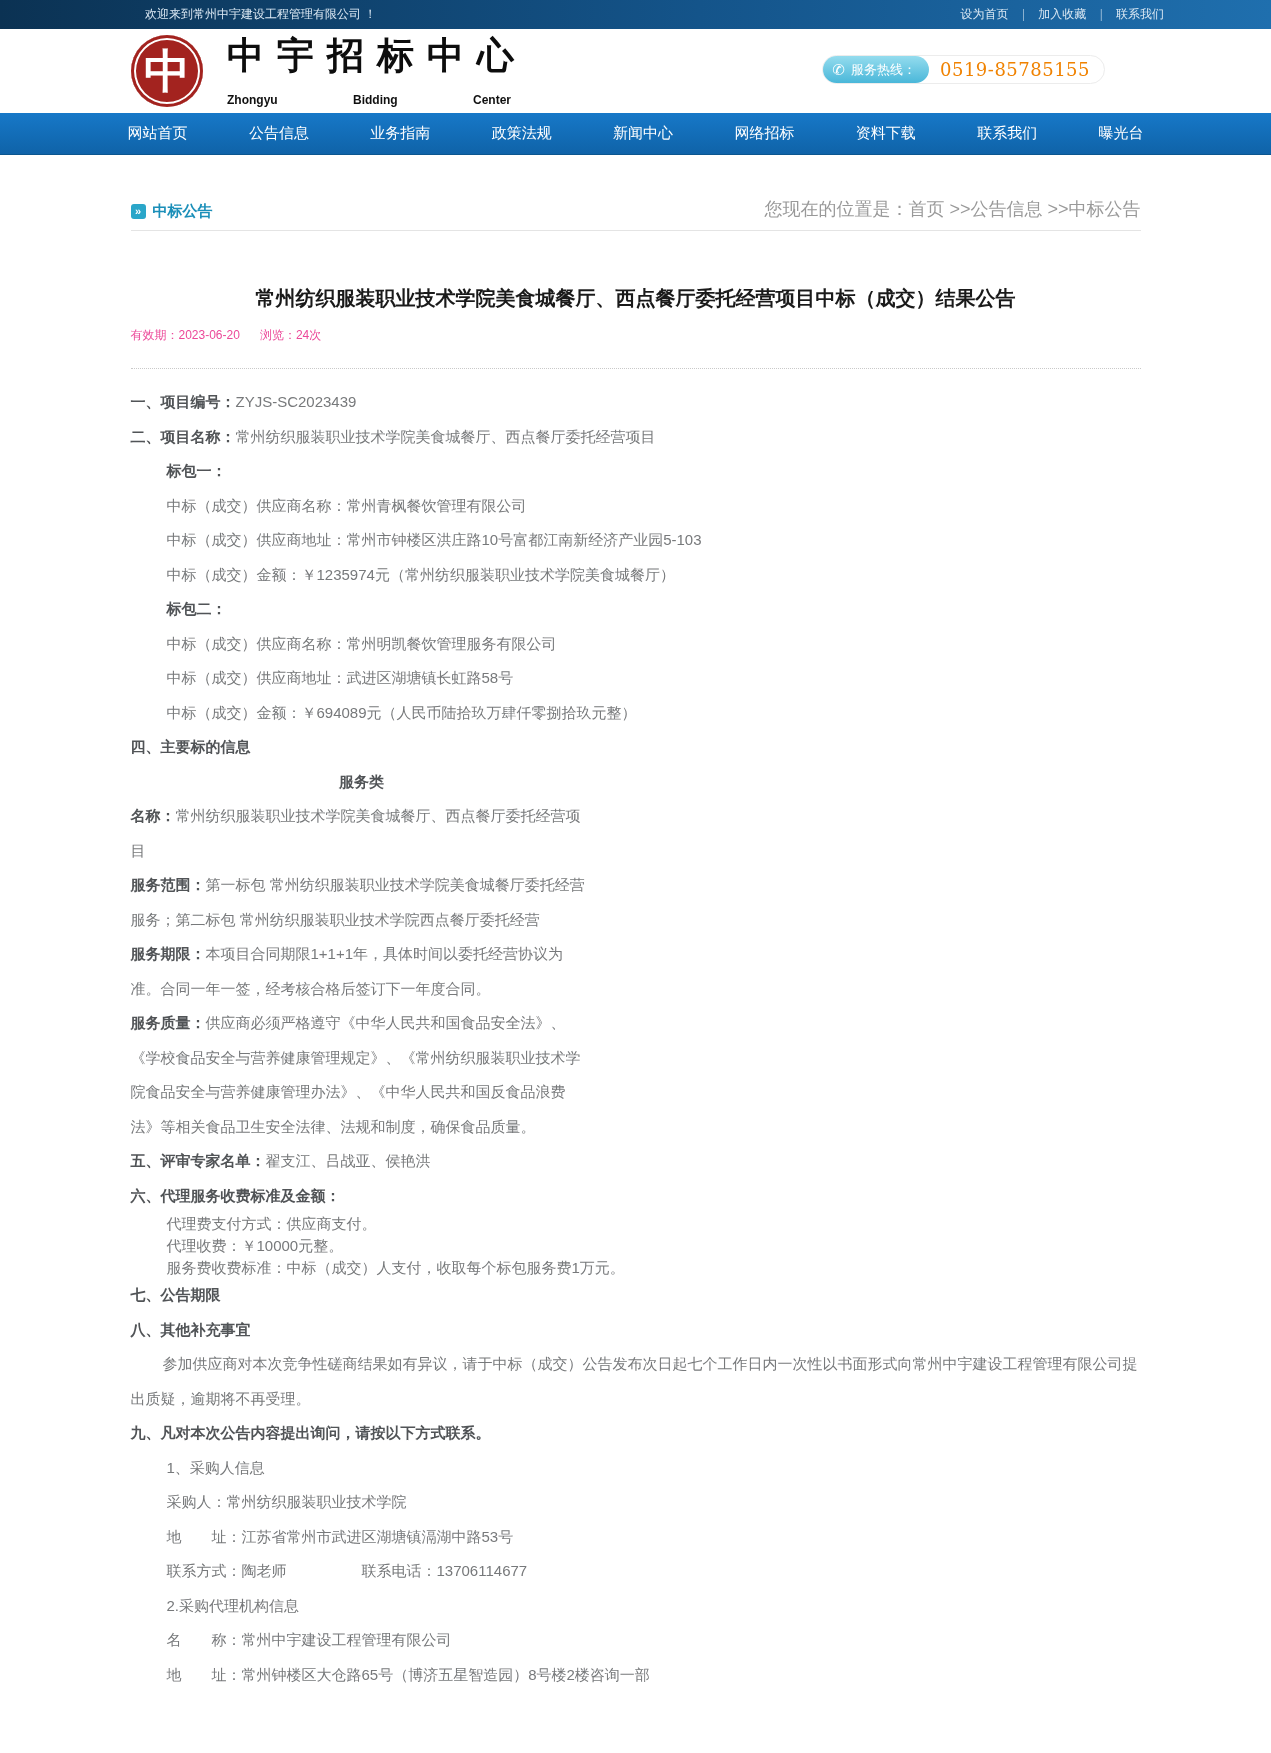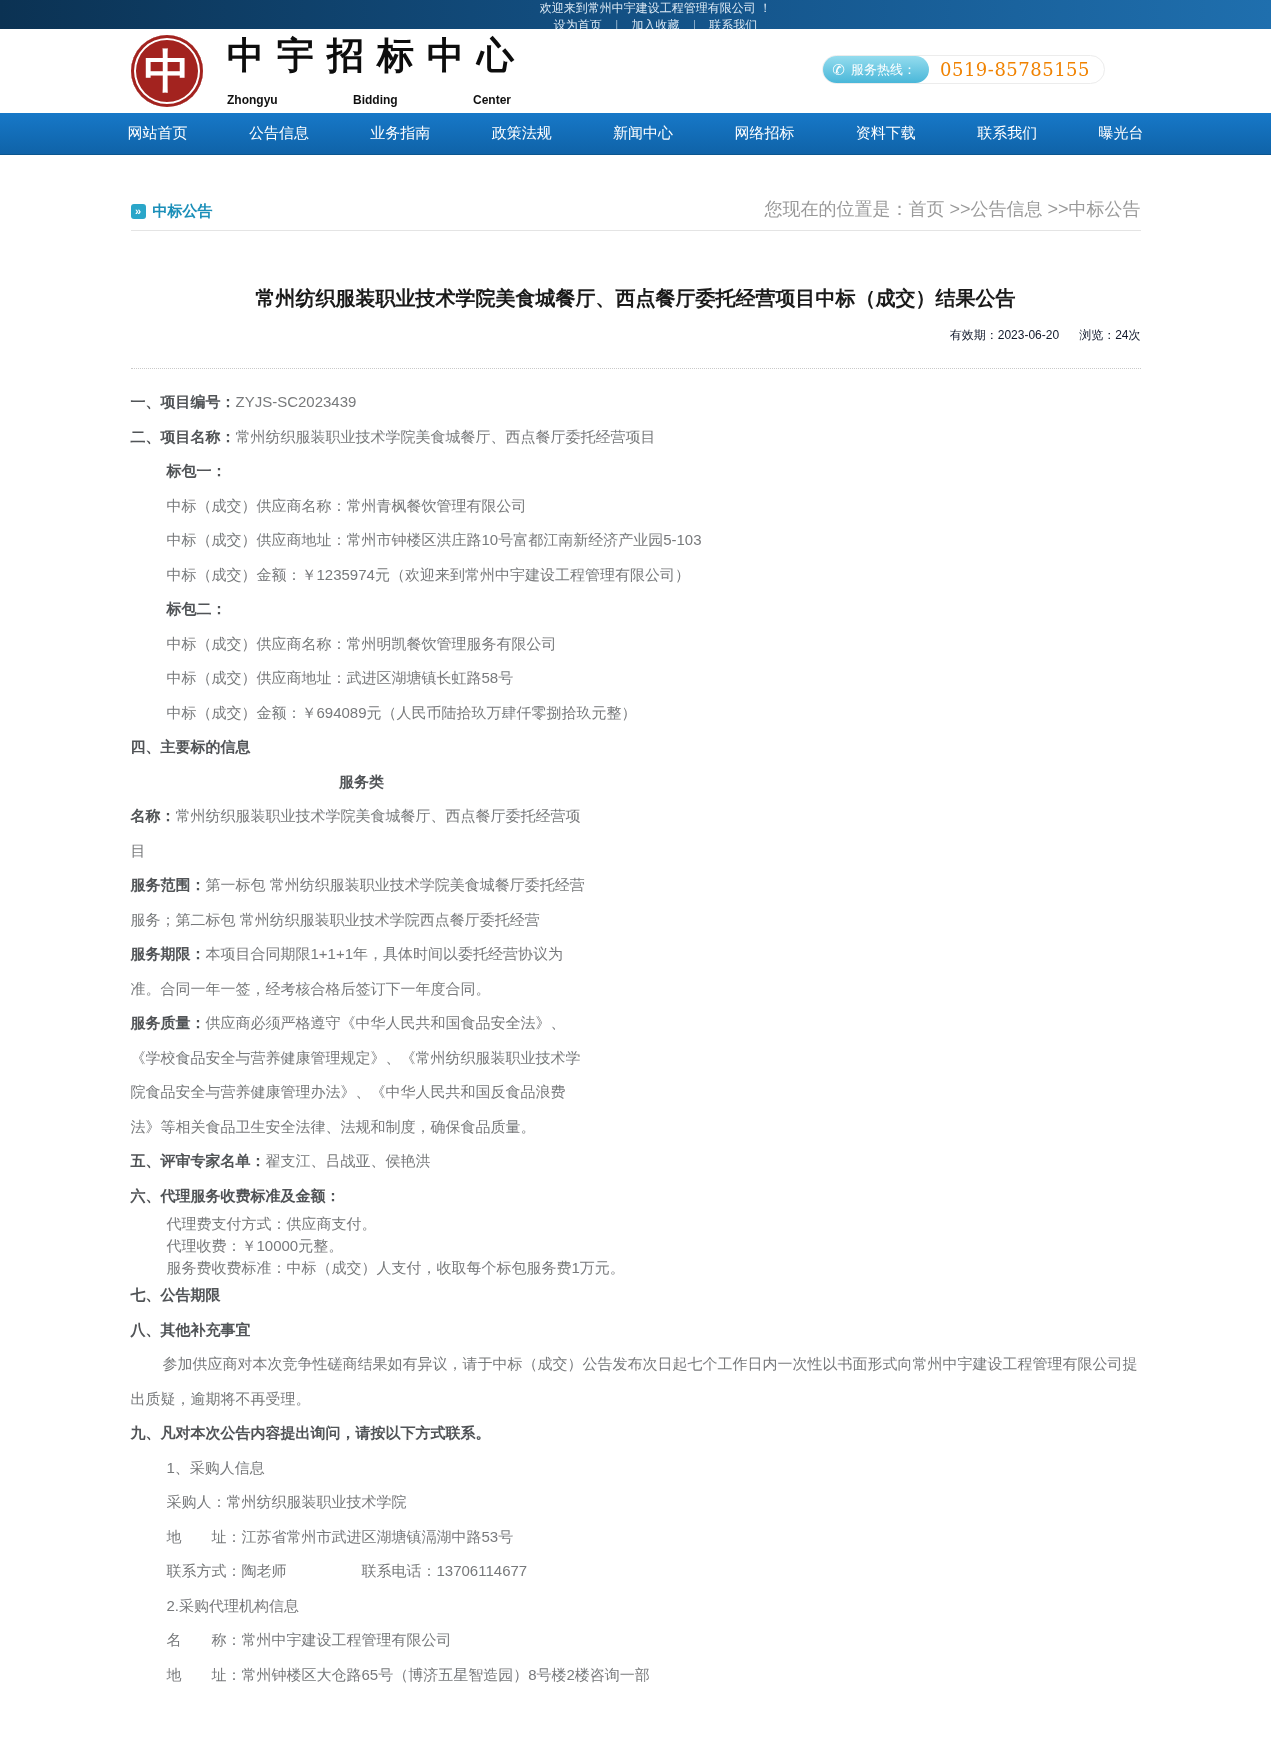--- a/index.html
+++ b/index.html
@@ -3,21 +3,21 @@
 <meta charset="utf-8">
 <style>
   * { box-sizing: border-box; }
   html,body { margin:0; padding:0; background:#fff; }
   body { font-family:"Liberation Sans","DejaVu Sans",sans-serif; color:#333; }
   .page { width:1271px; min-height:1753px; margin:0 auto; display:flex; flex-direction:column; background:#fff; }
 
   
   .topbar { height:29px; background:linear-gradient(90deg,#0b3253 0%,#14548a 55%,#1f6fae 100%);
             display:flex; align-items:center; justify-content:space-between;
-            padding:0 105px 0 145px; color:#dce9f4; font-size:12px;flex-direction:column; }
+            padding:0 105px 0 145px; color:#dce9f4; font-size:12px; }
   .topbar-links { display:flex; align-items:center; }
   .topbar-link { color:#dce9f4; cursor:pointer; padding:0 2px; }
   .topbar-sep { margin:0 7px; opacity:.75; }
 
   
   .header { height:84px; position:relative; display:flex; align-items:center; background:#fff; }
   .logo-circle { width:72px; height:72px; border-radius:50%; background:#a3231f; color:#fff;
                  display:flex; align-items:center; justify-content:center;
                  font-size:46px; font-weight:bold; margin-left:131px;
                  font-family:"DejaVu Serif",serif; line-height:1; cursor:pointer;
@@ -42,22 +42,22 @@
   .crumbbar { width:1010px; margin:42px auto 0; display:flex; justify-content:space-between;
               align-items:flex-end; padding-bottom:9px; border-bottom:1px solid #e4e4e4; }
   .crumb-left { display:flex; align-items:center; gap:7px; color:#1b8fb9; font-weight:bold; font-size:15px; }
   .crumb-icon { width:15px; height:15px; background:#2aa6c9; color:#fff; border-radius:3px;
                 font-size:11px; line-height:15px; text-align:center; font-weight:bold; }
   .crumb-loc { color:#999; font-size:18px; }
 
   
   .article { width:1010px; margin:0 auto; flex:0 0 auto; }
   .art-title { text-align:center; font-size:20px; font-weight:bold; color:#1a1a1a; margin-top:54px; }
-  .art-meta { text-align:center; font-size:12px; color:#0f172a; margin-top:15px;
-              display:flex; justify-content:flex-end; gap:20px; }
+  .art-meta { text-align:center; font-size:12px; color:#ec4899; margin-top:15px;
+              display:flex; justify-content:flex-start; gap:20px; }
   .dotline { border-top:1px dotted #c9c9c9; margin-top:24px; }
 
   .body { margin-top:16px; font-size:15px; color:#77797b; padding-bottom:30px; }
   .blk { line-height:2.3; }
   .blk b { color:#515457; font-weight:bold; }
   .section { font-weight:bold; color:#515457; line-height:2.3; }
   .sub { font-weight:bold; color:#515457; padding-left:36px; line-height:2.3; }
   .item { padding-left:36px; line-height:2.3; }
   .tight { padding-left:36px; line-height:1.45; }
   .para { text-indent:32px; line-height:2.3; }
@@ -127,21 +127,21 @@
       <span>有效期：2023-06-20</span>
       <span>浏览：24次</span>
     </div>
     <div class="dotline"></div>
     <div class="body">
         <div class="blk kv"><b>一、项目编号：</b>ZYJS-SC2023439</div>
         <div class="blk kv"><b>二、项目名称：</b>常州纺织服装职业技术学院美食城餐厅、西点餐厅委托经营项目</div>
         <div class="blk sub">标包一：</div>
         <div class="blk item">中标（成交）供应商名称：常州青枫餐饮管理有限公司</div>
         <div class="blk item">中标（成交）供应商地址：常州市钟楼区洪庄路10号富都江南新经济产业园5-103</div>
-        <div class="blk item">中标（成交）金额：￥1235974元（欢迎来到常州中宇建设工程管理有限公司）</div>
+        <div class="blk item">中标（成交）金额：￥1235974元（常州纺织服装职业技术学院美食城餐厅）</div>
         <div class="blk sub">标包二：</div>
         <div class="blk item">中标（成交）供应商名称：常州明凯餐饮管理服务有限公司</div>
         <div class="blk item">中标（成交）供应商地址：武进区湖塘镇长虹路58号</div>
         <div class="blk item">中标（成交）金额：￥694089元（人民币陆拾玖万肆仟零捌拾玖元整）</div>
         <div class="blk section">四、主要标的信息</div>
         <div class="blk narrow-title">服务类</div>
         <div class="blk kv narrow"><b>名称：</b>常州纺织服装职业技术学院美食城餐厅、西点餐厅委托经营项目</div>
         <div class="blk kv narrow"><b>服务范围：</b>第一标包 常州纺织服装职业技术学院美食城餐厅委托经营服务；第二标包 常州纺织服装职业技术学院西点餐厅委托经营</div>
         <div class="blk kv narrow"><b>服务期限：</b>本项目合同期限1+1+1年，具体时间以委托经营协议为准。合同一年一签，经考核合格后签订下一年度合同。</div>
         <div class="blk kv narrow"><b>服务质量：</b>供应商必须严格遵守《中华人民共和国食品安全法》、《学校食品安全与营养健康管理规定》、《常州纺织服装职业技术学院食品安全与营养健康管理办法》、《中华人民共和国反食品浪费法》等相关食品卫生安全法律、法规和制度，确保食品质量。</div>

